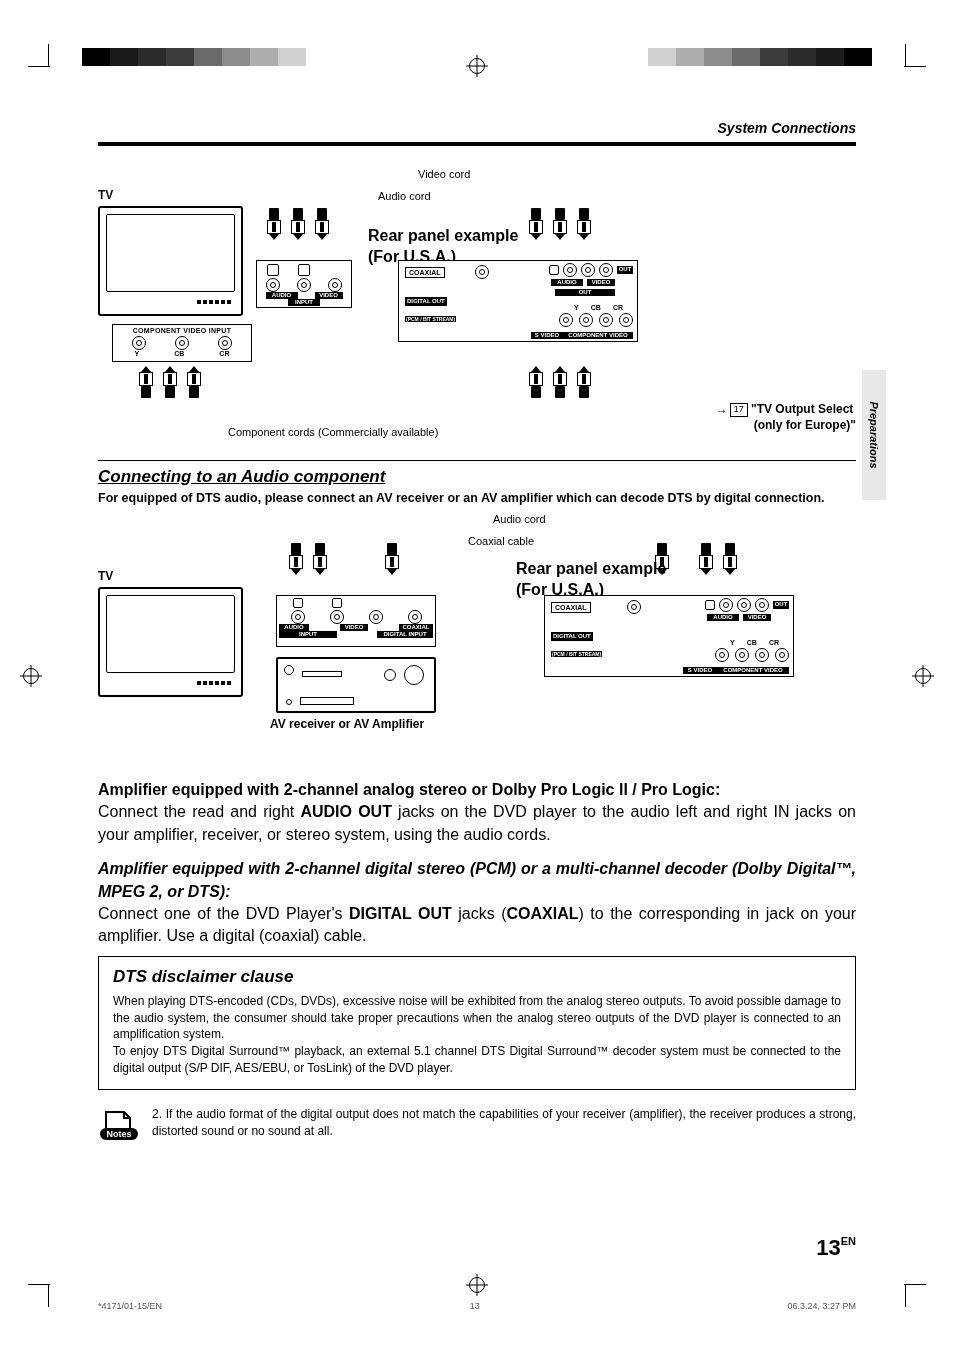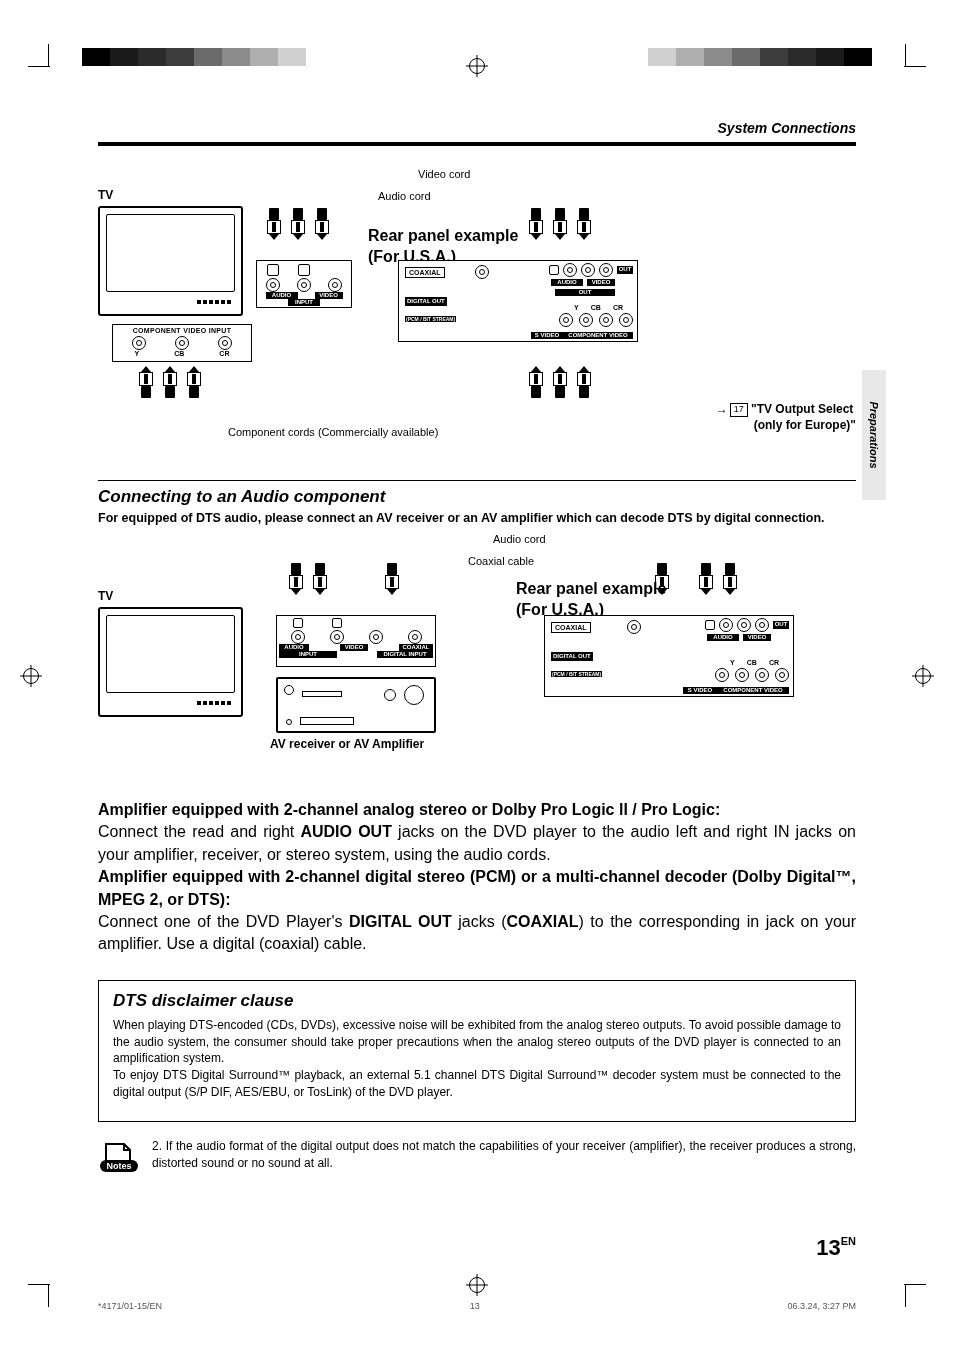--- a/index.html
+++ b/index.html
@@ -53,21 +53,21 @@
 
   .panel { position: absolute; border: 1.5px solid #000; background: #fff; }
   .port { width: 14px; height: 14px; border: 1.5px solid #000; border-radius: 50%; display: inline-block; vertical-align: middle; }
   .port .ring { display:block; width:6px;height:6px;border:1px solid #000;border-radius:50%;margin:3px auto;}
   .port-label { display:block; font-size: 6px; font-weight: bold; text-align: center; background:#000; color:#fff; padding:0 1px; line-height:1.2;}
 
   .body-text { font-size: 16px; line-height: 1.4; text-align: justify; }
   .body-text strong { font-weight: bold; }
   .dts-note { font-size: 12.5px; font-weight: bold; margin-top: 4px; margin-bottom: 8px;}
 
-  .dts-box { border: 1px solid #000; padding: 10px 14px 20px; margin-top: 24px; }
+  .dts-box { border: 1px solid #000; padding: 10px 14px 12px; margin-top: 8px; }
   .dts-box h3 { font-weight: bold; font-style: italic; font-size: 17px; margin-bottom: 6px; }
   .dts-box p { font-size: 12px; line-height: 1.4; text-align: justify; }
 
   .notes-row { display: flex; gap: 12px; margin-top: 16px; font-size: 12px; line-height: 1.4; }
   .notes-icon { width: 42px; flex: none; position: relative; }
   .notes-icon svg { margin-top: 2px;}
   .notes-list { text-align: justify; }
 
   .page-num { position: absolute; right: 0; bottom: 0; font-size: 22px; font-weight: bold; }
   .page-num sup { font-size: 11px; vertical-align: top; }
@@ -390,21 +390,21 @@
 
       <div class="cable-text" style="left:130px;top:258px;">Component cords  (Commercially available)</div>
 
       <div class="ref-out" style="right:0;top:234px;text-align:left;">
         <span class="arrow"></span><span class="pgbox">17</span>
         <span>"TV Output Select</span><br>
         <span style="margin-left:38px;">(only for Europe)"</span>
       </div>
     </div>
 
-    <h2 class="section-title" style="margin-top:32px;">Connecting to an Audio component</h2>
+    <h2 class="section-title" style="margin-top:12px;text-decoration:underline;">Connecting to an Audio component</h2>
     <div class="dts-note">For equipped of DTS audio, please connect an AV receiver or an AV amplifier which can decode DTS by digital connection.</div>
 
     <div class="diagram" style="height:260px;">
       <div class="cable-text" style="left:395px;top:0;">Audio cord</div>
       <div class="cable-text" style="left:370px;top:22px;">Coaxial cable</div>
 
       <div class="rear-label" style="left:418px;top:46px;">
         <div>Rear panel example</div>
         <div>(For U.S.A.)</div>
       </div>
@@ -573,21 +573,21 @@
           <span>CR</span>
         </div>
       </div>
 
     </div>
 
     <p class="body-text" style="margin-top:6px;"><strong>Amplifier equipped with 2-channel analog stereo or Dolby Pro Logic ll / Pro Logic:</strong></p>
     <p class="body-text">
       <span>Connect the read and right </span><strong>AUDIO OUT</strong><span> jacks on the DVD player to the audio left and right IN jacks on your amplifier, receiver, or stereo system, using the audio cords.</span>
     </p>
-    <p class="body-text" style="margin-top:0;"><strong>Amplifier equipped with 2-channel digital stereo (PCM) or a multi-channel decoder (Dolby Digital™, MPEG 2, or DTS):</strong></p>
+    <p class="body-text" style="margin-top:12px;font-style:italic;"><strong>Amplifier equipped with 2-channel digital stereo (PCM) or a multi-channel decoder (Dolby Digital™, MPEG 2, or DTS):</strong></p>
     <p class="body-text">
       <span>Connect one of the DVD Player's </span><strong>DIGITAL OUT</strong><span> jacks (</span><strong>COAXIAL</strong><span>) to the corresponding in jack on your amplifier. Use a digital (coaxial) cable.</span>
     </p>
 
     <div class="dts-box">
       <h3>DTS disclaimer clause</h3>
       <p>When playing DTS-encoded (CDs, DVDs), excessive noise will be exhibited from the analog stereo outputs. To avoid possible damage to the audio system, the consumer should take proper precautions when the analog stereo outputs of the DVD player is connected to an amplification system.</p>
       <p>To enjoy DTS Digital Surround™ playback, an external 5.1 channel DTS Digital Surround™ decoder system must be connected to the digital output (S/P DIF, AES/EBU, or TosLink) of the DVD player.</p>
     </div>
 

